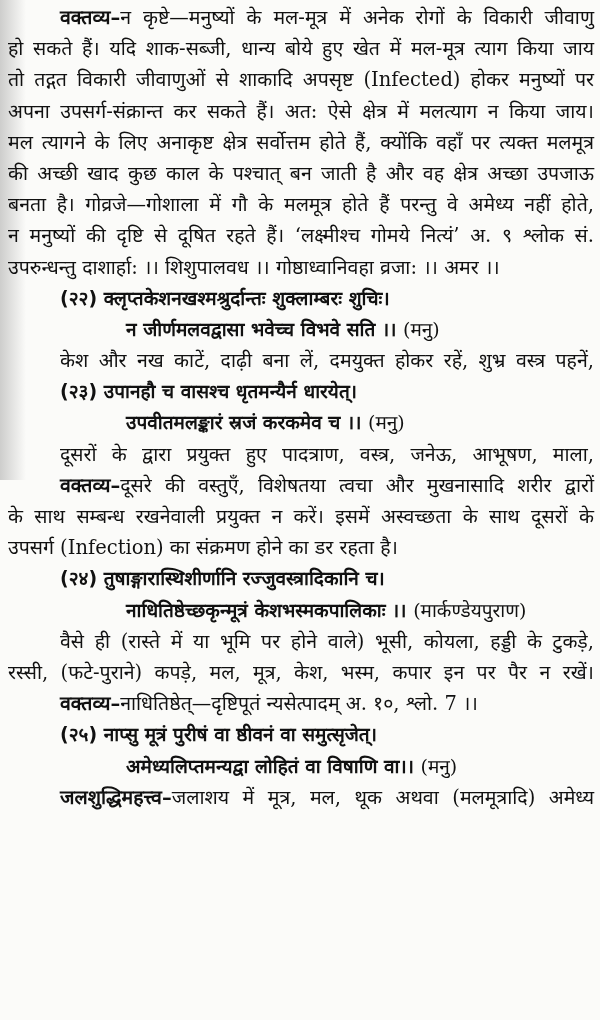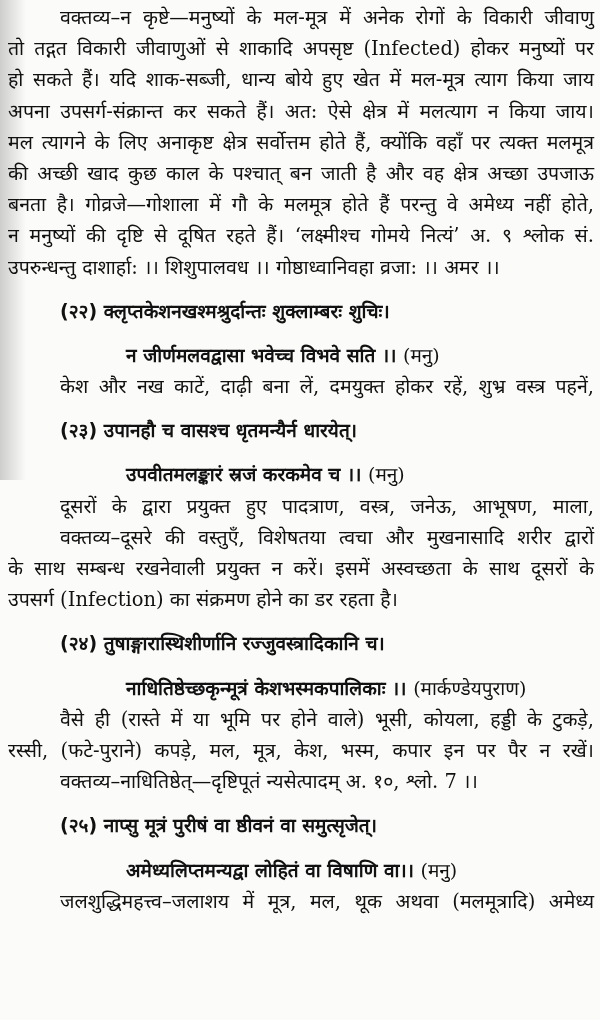--- a/index.html
+++ b/index.html
@@ -17,36 +17,36 @@
   }
   .page {
     position: absolute; left: 8px; top: 2px; width: 586px;
     font-size: 19.5px; line-height: 31.2px;
   }
   .line { white-space: nowrap; display: block; height: 31.2px; }
   .just { text-align: justify; text-align-last: justify; }
   .ind1 { padding-left: 52px; }
   .ind-sh { padding-left: 52px; }
   .ind-sh2 { padding-left: 118px; }
-  .b { font-weight: normal; margin-top: 48px; }
-  .sh { font-family: "DejaVu Sans", "Liberation Sans", sans-serif; font-weight: bold; font-size: 19px; margin-top: 13px; }
+  .b { font-weight: bold; margin-top: 48px; }
+  .sh { font-family: "DejaVu Sans", "Liberation Sans", sans-serif; font-weight: bold; font-size: 19px; }
   .src { font-weight: normal; font-family: "DejaVu Serif", serif; text-align: right; }
   .para { margin: 0; }
 </style>
 </head>
 <body>
 
 <div class="scan-edge"></div>
 
 <div class="page">
 
   <div class="para">
     <span class="line just ind1"><span class="b">वक्तव्य–</span><span>न कृष्टे—मनुष्यों के मल-मूत्र में अनेक रोगों के विकारी जीवाणु</span></span>
+    <span class="line just">हो सकते हैं। यदि शाक-सब्जी, धान्य बोये हुए खेत में मल-मूत्र त्याग किया जाय</span>
     <span class="line just">तो तद्गत विकारी जीवाणुओं से शाकादि अपसृष्ट (Infected) होकर मनुष्यों पर</span>
-    <span class="line just">हो सकते हैं। यदि शाक-सब्जी, धान्य बोये हुए खेत में मल-मूत्र त्याग किया जाय</span>
     <span class="line just">अपना उपसर्ग-संक्रान्त कर सकते हैं। अत: ऐसे क्षेत्र में मलत्याग न किया जाय।</span>
     <span class="line just">मल त्यागने के लिए अनाकृष्ट क्षेत्र सर्वोत्तम होते हैं, क्योंकि वहाँ पर त्यक्त मलमूत्र</span>
     <span class="line just">की अच्छी खाद कुछ काल के पश्चात् बन जाती है और वह क्षेत्र अच्छा उपजाऊ</span>
     <span class="line just">बनता है। गोव्रजे—गोशाला में गौ के मलमूत्र होते हैं परन्तु वे अमेध्य नहीं होते,</span>
     <span class="line just">न मनुष्यों की दृष्टि से दूषित रहते हैं। ‘लक्ष्मीश्च गोमये नित्यं’ अ. ९ श्लोक सं.</span>
     <span class="line">उपरुन्धन्तु दाशार्हा: ।। शिशुपालवध ।। गोष्ठाध्वानिवहा व्रजा: ।। अमर ।।</span>
   </div>
 
   <div class="para">
     <span class="line ind-sh sh"><span>(२२)</span> <span>क्लृप्तकेशनखश्मश्रुर्दान्तः शुक्लाम्बरः शुचिः।</span></span>

